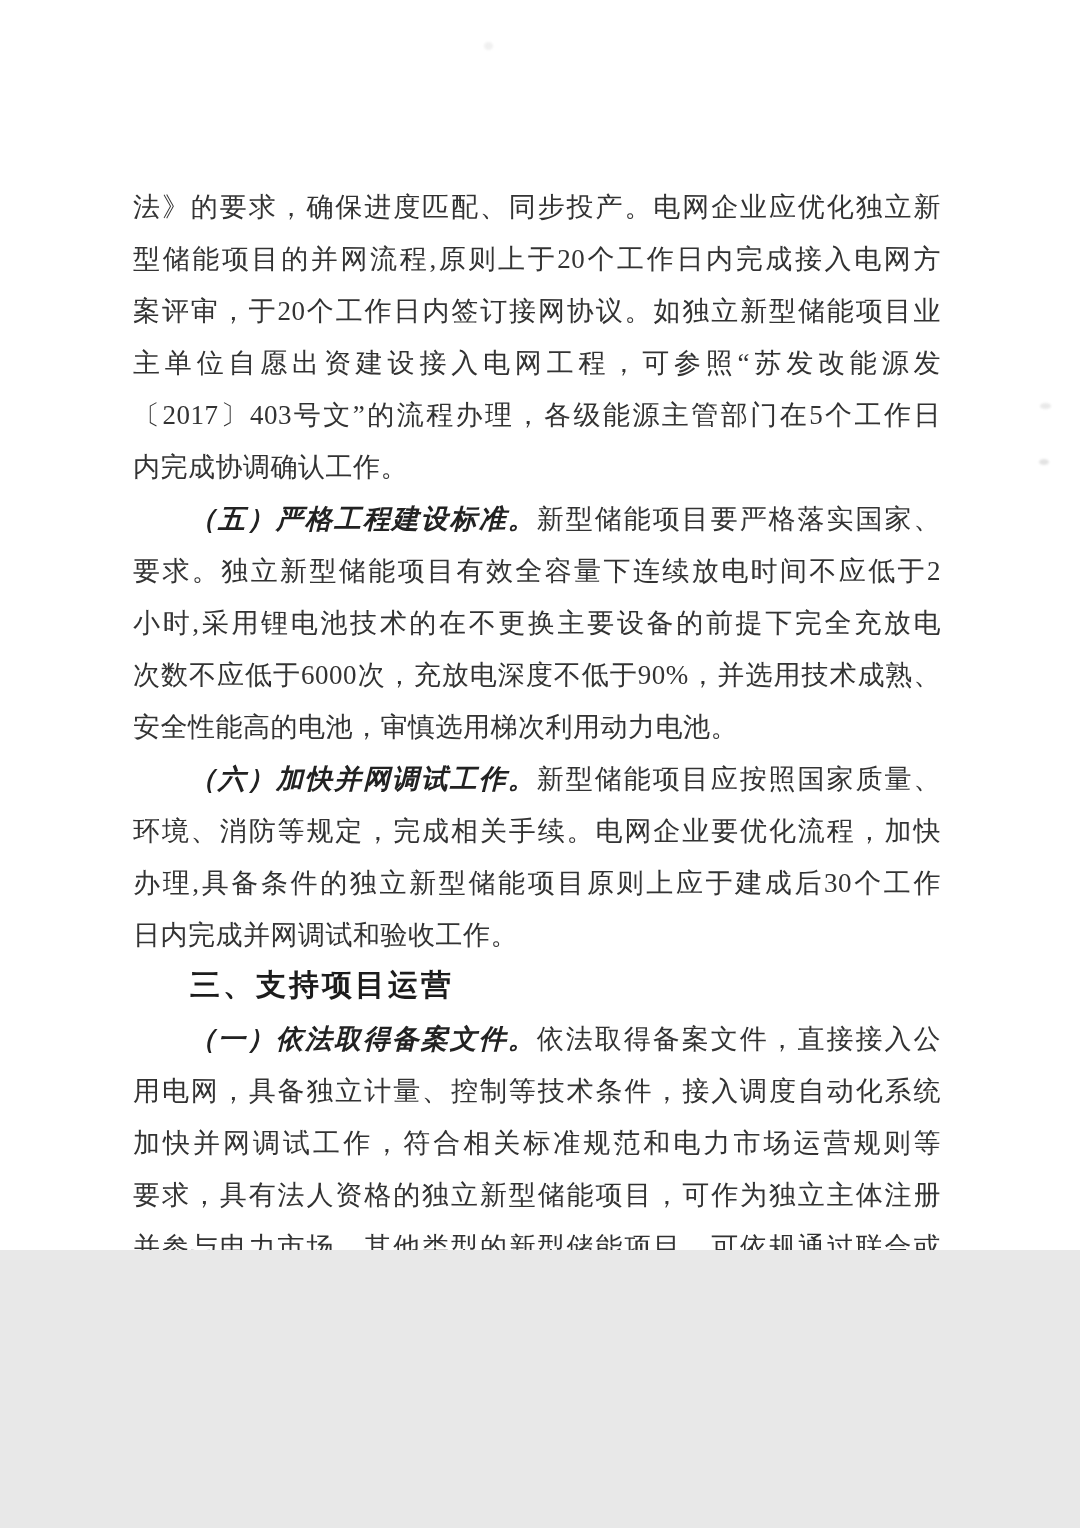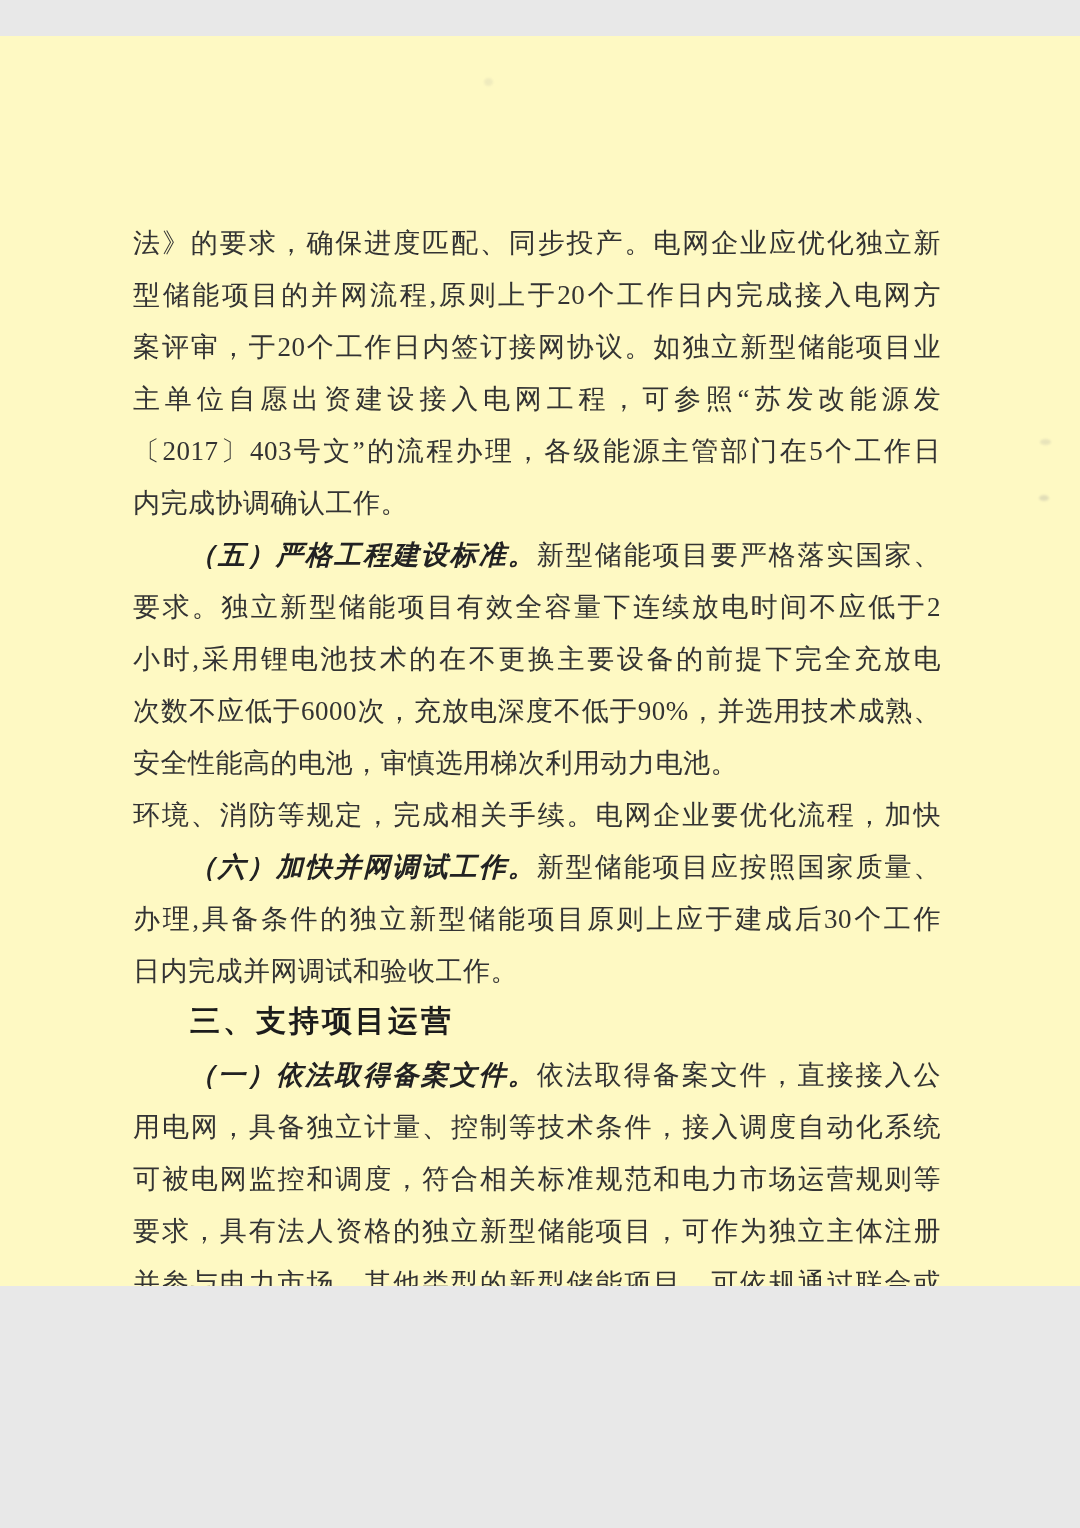--- a/index.html
+++ b/index.html
@@ -1,23 +1,22 @@
 <!DOCTYPE html>
 <html><head>
 <meta charset="utf-8">
 <style>
   html, body { margin: 0; padding: 0; background: #e8e8e8; }
   .page {
     position: relative;
     width: 1080px;
     height: 1250px;
-    background: #fef9c3;
+    background: #ffffff;
     overflow: hidden;
     font-family: "Liberation Serif", "DejaVu Serif", serif;
-    margin-top: 36px;
   }
   .doc {
     position: absolute;
     left: 133px;
     top: 181px;
     width: 808px;
     color: #333333;
   }
   .line {
     height: 52px;
@@ -88,28 +87,28 @@
       <div class="line">型储能项目的并网流程,原则上于20个工作日内完成接入电网方</div>
       <div class="line">案评审，于20个工作日内签订接网协议。如独立新型储能项目业</div>
       <div class="line">主单位自愿出资建设接入电网工程，可参照“苏发改能源发</div>
       <div class="line">〔2017〕403号文”的流程办理，各级能源主管部门在5个工作日</div>
       <div class="line last">内完成协调确认工作。</div>
       <div class="line indent"><span class="lead">（五）严格工程建设标准。</span>新型储能项目要严格落实国家、</div>
       <div class="line">要求。独立新型储能项目有效全容量下连续放电时间不应低于2</div>
       <div class="line">小时,采用锂电池技术的在不更换主要设备的前提下完全充放电</div>
       <div class="line">次数不应低于6000次，充放电深度不低于90%，并选用技术成熟、</div>
       <div class="line last">安全性能高的电池，审慎选用梯次利用动力电池。</div>
+      <div class="line indent"><span class="lead">（六）加快并网调试工作。</span>新型储能项目应按照国家质量、</div>
       <div class="line">环境、消防等规定，完成相关手续。电网企业要优化流程，加快</div>
-      <div class="line indent"><span class="lead">（六）加快并网调试工作。</span>新型储能项目应按照国家质量、</div>
       <div class="line">办理,具备条件的独立新型储能项目原则上应于建成后30个工作</div>
       <div class="line last">日内完成并网调试和验收工作。</div>
       <div class="heading">三、支持项目运营</div>
       <div class="line indent"><span class="lead">（一）依法取得备案文件。</span>依法取得备案文件，直接接入公</div>
       <div class="line">用电网，具备独立计量、控制等技术条件，接入调度自动化系统</div>
-      <div class="line">可被电网监控和调度，符合相关标准规范和电力市场运营规则等</div>
+      <div class="line">加快并网调试工作，符合相关标准规范和电力市场运营规则等</div>
       <div class="line">要求，具有法人资格的独立新型储能项目，可作为独立主体注册</div>
       <div class="line">并参与电力市场。其他类型的新型储能项目，可依规通过联合或</div>
     </div>
 
   <div class="footer">
     <span class="dash">—</span>
     <span class="num">6</span>
     <span class="dash">—</span>
   </div>
 

